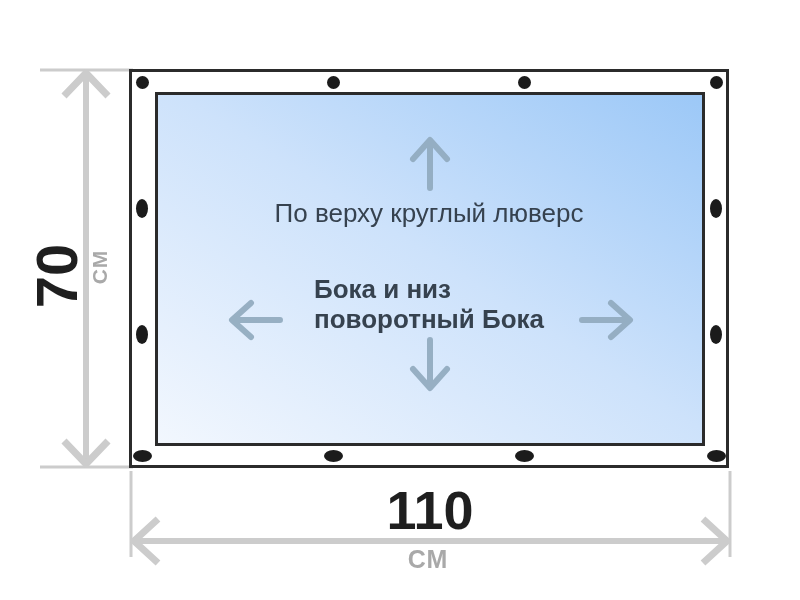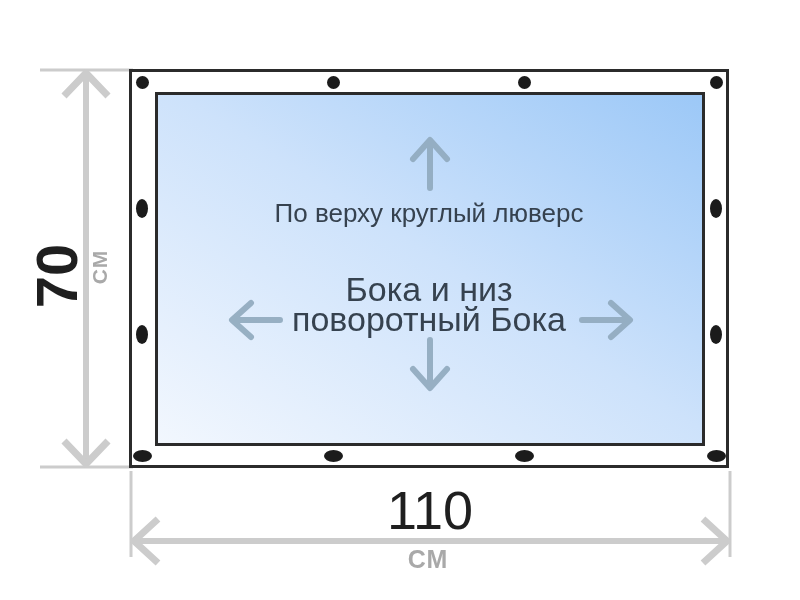--- a/index.html
+++ b/index.html
@@ -32,33 +32,33 @@
   .dims{position:absolute;left:0;top:0;pointer-events:none;}
   .dim line,.dim polyline{stroke:var(--dimension-line);fill:none;stroke-linejoin:round;}
   .glyph-arrow{position:absolute;}
   .glyph-arrow path{stroke:var(--inner-arrow);stroke-width:6;fill:none;stroke-linecap:round;stroke-linejoin:round;opacity:.9;}
   .note-top{
     position:absolute;left:429px;top:213px;transform:translate(-50%,-50%);
     font-size:26px;color:var(--inner-text);white-space:nowrap;
   }
   .note-mid{
     position:absolute;left:429px;top:304px;transform:translate(-50%,-50%);
-    font-size:34px;line-height:30px;color:var(--inner-text);text-align:center;white-space:nowrap;
+    font-size:26px;line-height:30px;color:var(--inner-text);text-align:left;white-space:nowrap;font-weight:bold;
   }
   .height-value{
     position:absolute;left:56px;top:276px;transform:translate(-50%,-50%) rotate(-90deg);
     font-size:58px;font-weight:700;color:var(--dim-number);white-space:nowrap;
   }
   .height-unit{
     position:absolute;left:100px;top:267px;transform:translate(-50%,-50%) rotate(-90deg);
     font-size:21px;font-weight:700;letter-spacing:1px;color:var(--dim-unit);white-space:nowrap;
   }
   .width-value{
     position:absolute;left:430px;top:510px;transform:translate(-50%,-50%);
-    font-size:54px;font-weight:400;color:var(--dim-number);white-space:nowrap;
+    font-size:54px;font-weight:700;color:var(--dim-number);white-space:nowrap;
   }
   .width-unit{
     position:absolute;left:428px;top:559px;transform:translate(-50%,-50%);
     font-size:25px;font-weight:700;letter-spacing:1px;color:var(--dim-unit);white-space:nowrap;
   }
 </style>
 </head>
 <body>
 
 <div class="stage">

